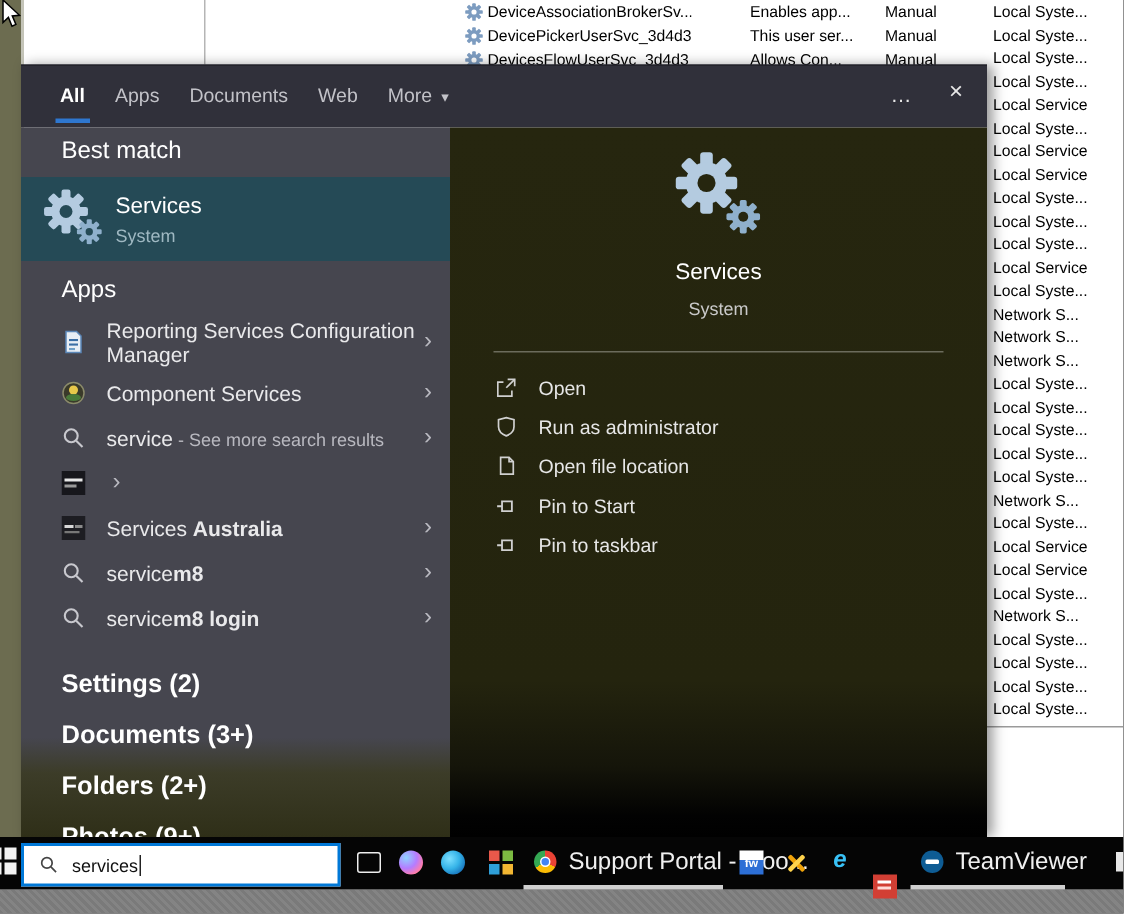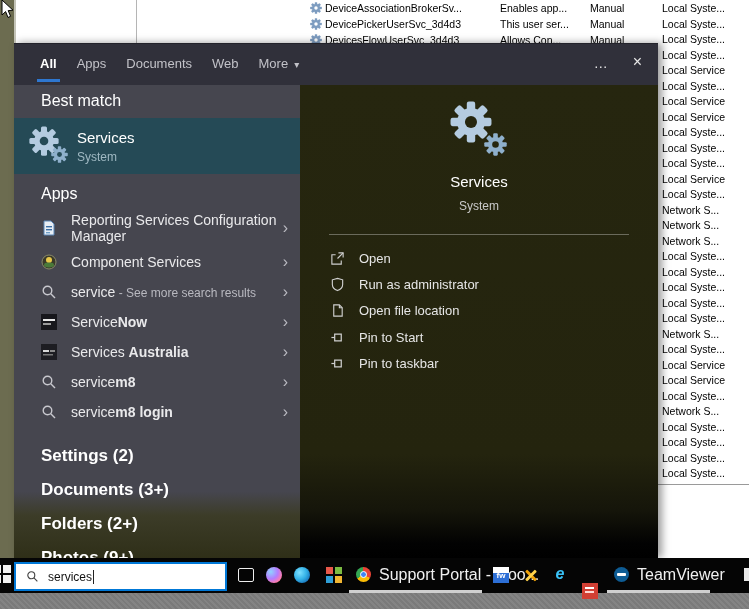--- a/index.html
+++ b/index.html
@@ -298,21 +298,20 @@
               <span class="chevron">›</span>
             </div>
             <div class="result-item">
               <span class="ri-icon">
                 <svg viewBox="0 0 16 16">
                   <rect width="16" height="16" fill="#17171c"></rect>
                   <rect x="2" y="5" width="12" height="2" fill="#e8e8e8"></rect>
                   <rect x="2" y="9" width="8" height="2" fill="#9a9a9a"></rect>
                 </svg>
               </span>
-              <span class="ri-label"><span class="w-normal">Service</span><span class="w-bold">Now</span></span>
               <span class="chevron">›</span>
             </div>
             <div class="result-item">
               <span class="ri-icon">
                 <svg viewBox="0 0 16 16">
                   <rect width="16" height="16" fill="#1d1d22"></rect>
                   <rect x="2" y="6" width="6" height="2" fill="#d8d8d8"></rect>
                   <rect x="9" y="6" width="5" height="2" fill="#8a8a8a"></rect>
                   <rect x="2" y="10" width="10" height="1.5" fill="#777"></rect>
                 </svg>

